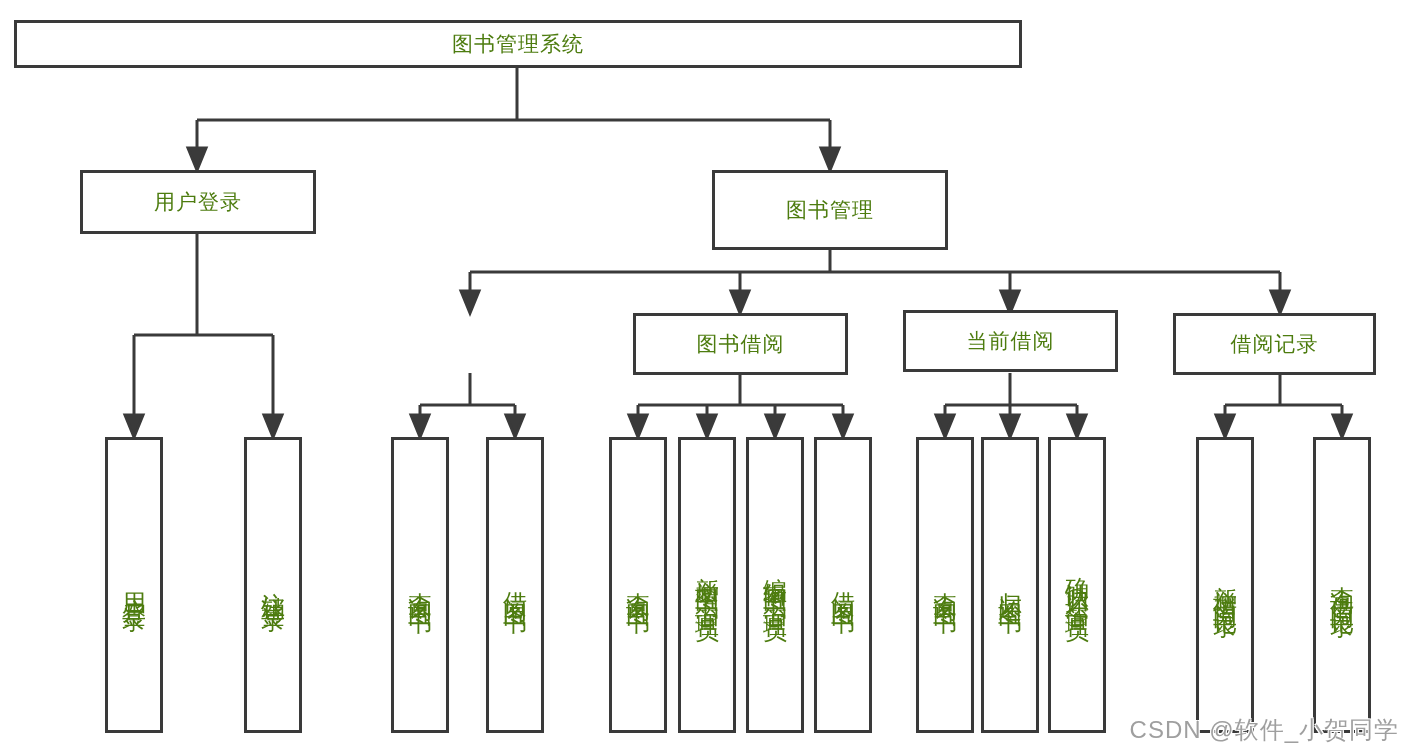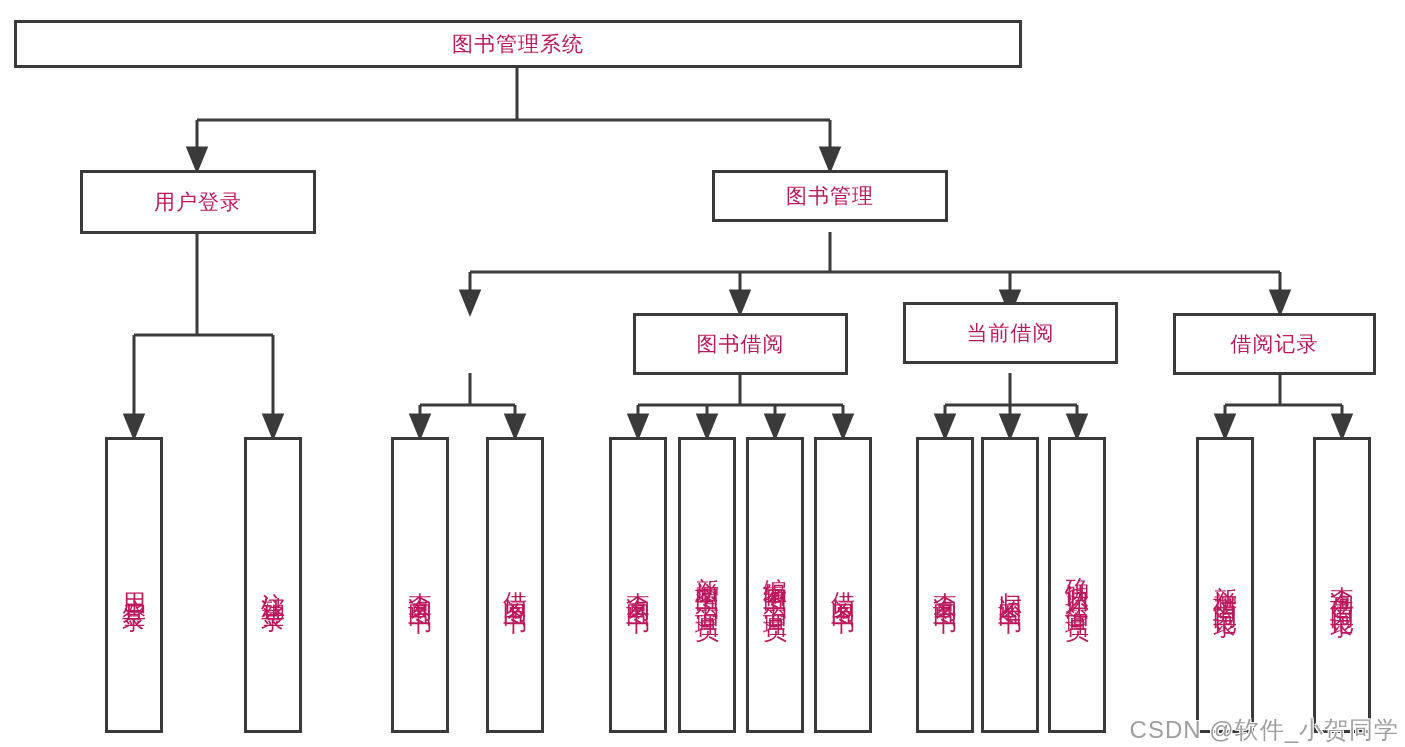--- a/index.html
+++ b/index.html
@@ -17,42 +17,42 @@
     width: 1405px; height: 747px;
   }
   .box {
     position: absolute;
     box-sizing: border-box;
     background: #ffffff;
     border: 3px solid #3a3a3a;
     display: flex;
     align-items: center;
     justify-content: center;
-    color: #be185d;
+    color: #4d7c0f;
   }
   .hlabel {
     font-size: 21px;
     letter-spacing: 1px;
     white-space: nowrap;
   }
   .vlabel {
     writing-mode: vertical-rl;
     text-orientation: mixed;
     font-size: 24px;
     letter-spacing: 6px;
     line-height: 1;
     white-space: nowrap;
   }
   
   .n-root  { left: 14px;   top: 20px;  width: 1008px; height: 48px; }
   .n-l2a   { left: 80px;   top: 170px; width: 236px;  height: 64px; }
-  .n-l2b   { left: 712px;  top: 170px; width: 236px;  height: 52px; }
+  .n-l2b   { left: 712px;  top: 170px; width: 236px;  height: 80px; }
   .n-l3a   { left: 363px;  top: 313px; width: 215px;  height: 62px; }
   .n-l3b   { left: 633px;  top: 313px; width: 215px;  height: 62px; }
-  .n-l3c   { left: 903px;  top: 302px; width: 215px;  height: 62px; }
+  .n-l3c   { left: 903px;  top: 310px; width: 215px;  height: 62px; }
   .n-l3d   { left: 1173px; top: 313px; width: 203px;  height: 62px; }
   .leaf    { top: 437px; width: 58px; height: 296px; }
   .lf-1  { left: 105px;  }
   .lf-2  { left: 244px;  }
   .lf-3  { left: 391px;  }
   .lf-4  { left: 486px;  }
   .lf-5  { left: 609px;  }
   .lf-6  { left: 678px;  }
   .lf-7  { left: 746px;  }
   .lf-8  { left: 814px;  }

